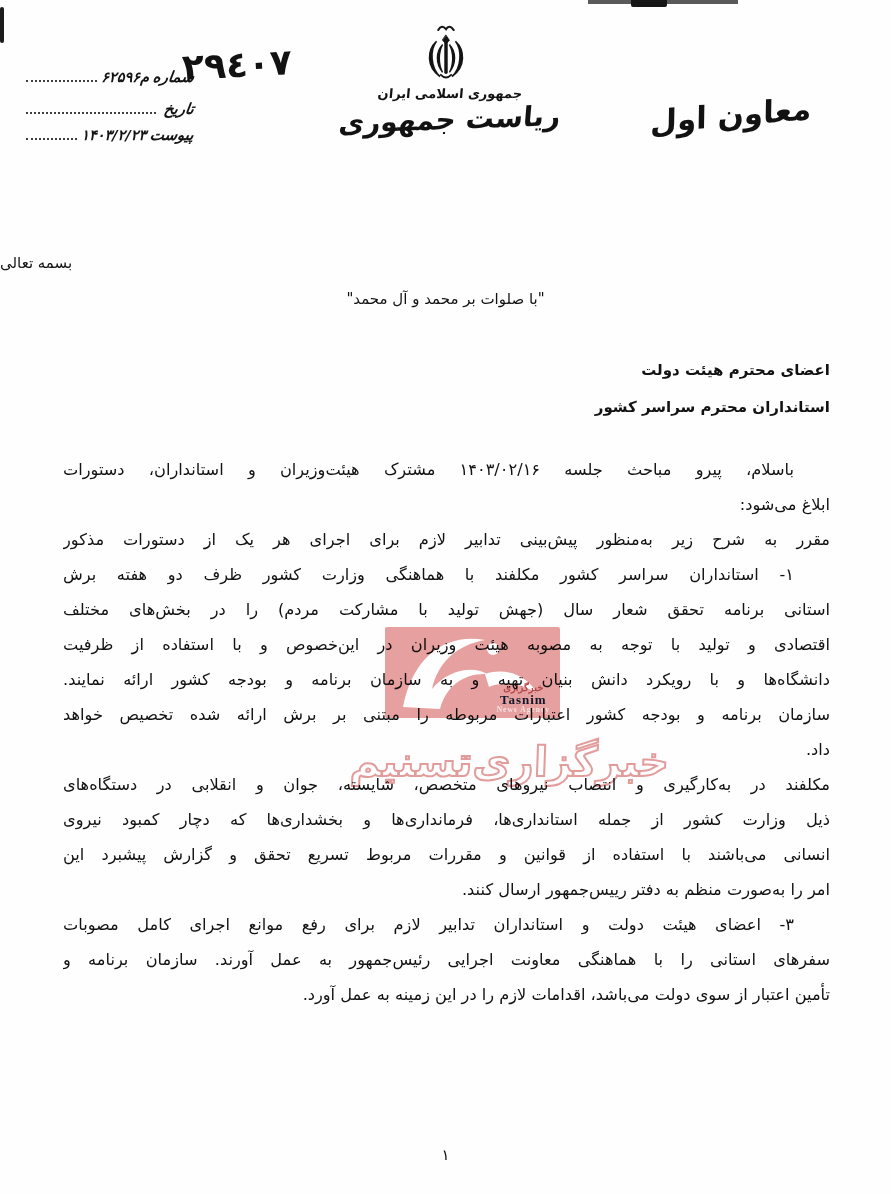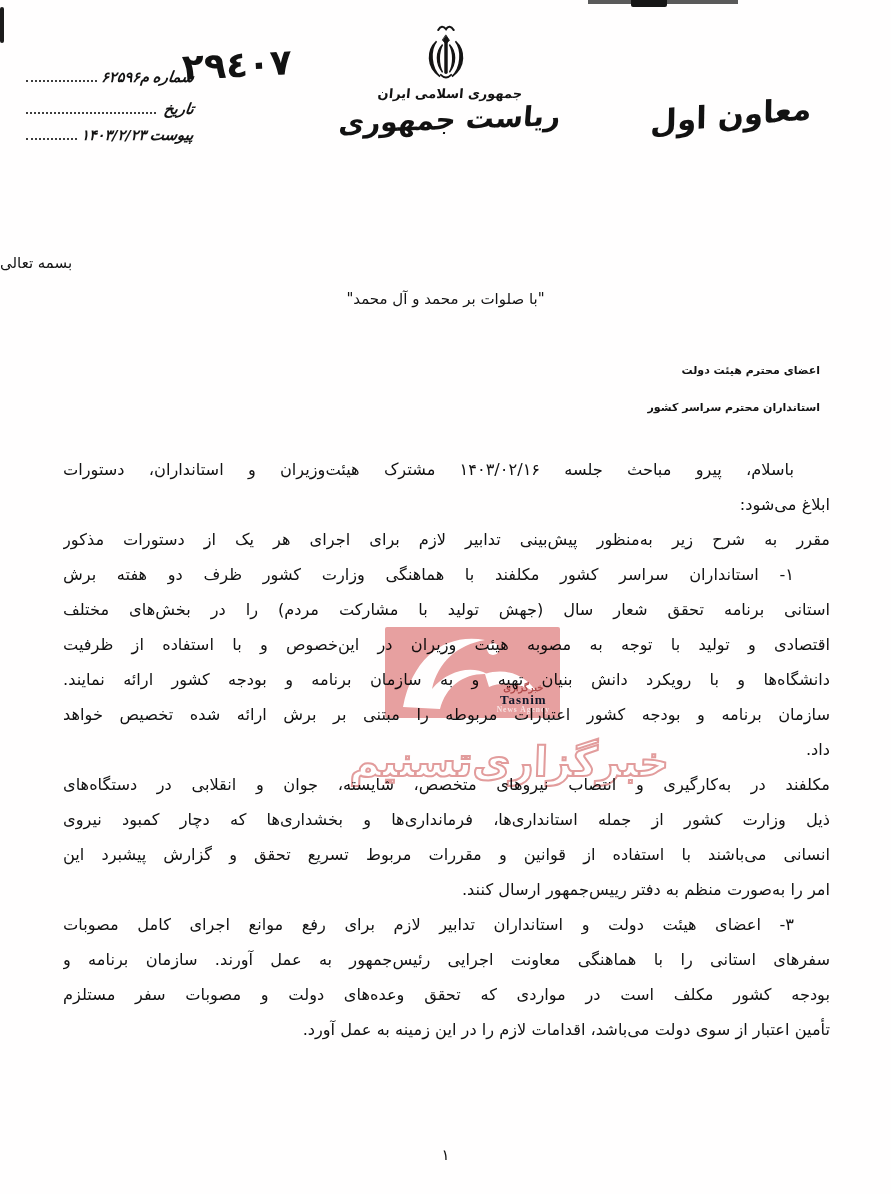--- a/index.html
+++ b/index.html
@@ -41,21 +41,21 @@
     padding:0 4px 1px 4px;white-space:nowrap;
   }
   .stamp-row .dots{flex:1;min-width:10px;border-bottom:2px dotted #3e3e3e;margin-bottom:4px;}
   .row-number{top:68px;}
   .row-date{top:100px;}
   .row-attach{top:126px;}
   
   .besmele{position:absolute;left:0;right:0;top:254px;text-align:left;font-size:15px;}
   .salawat{position:absolute;left:0;right:0;top:290px;text-align:center;font-size:15px;}
   
-  .addressees{position:absolute;right:71px;top:352px;text-align:right;font-weight:bold;font-size:11px;line-height:37px;}
+  .addressees{position:absolute;right:61px;top:352px;text-align:right;font-weight:bold;font-size:15px;line-height:37px;}
   
   .body-text{position:absolute;top:452px;right:61px;left:63px;font-size:16.2px;}
   .para{margin:0;}
   .line{
     height:35px;line-height:35px;overflow:hidden;white-space:nowrap;
     text-align:justify;text-align-last:justify;
   }
   .line.para-start{padding-right:36px;}
   .line.para-end{text-align-last:right;}
   
@@ -155,21 +155,20 @@
       <div class="para">
         <div class="line">مکلفند در به‌کارگیری و انتصاب نیروهای متخصص، شایسته، جوان و انقلابی در دستگاه‌های</div>
         <div class="line">ذیل وزارت کشور از جمله استانداری‌ها، فرمانداری‌ها و بخشداری‌ها که دچار کمبود نیروی</div>
         <div class="line">انسانی می‌باشند با استفاده از قوانین و مقررات مربوط تسریع تحقق و گزارش پیشبرد این</div>
         <div class="line para-end">امر را به‌صورت منظم به دفتر رییس‌جمهور ارسال کنند.</div>
       </div>
 
       <div class="para">
         <div class="line para-start">۳- اعضای هیئت دولت و استانداران تدابیر لازم برای رفع موانع اجرای کامل مصوبات</div>
         <div class="line">سفرهای استانی را با هماهنگی معاونت اجرایی رئیس‌جمهور به عمل آورند. سازمان برنامه و</div>
-        <div class="line">بودجه کشور مکلف است در مواردی که تحقق وعده‌های دولت و مصوبات سفر مستلزم</div>
         <div class="line para-end">تأمین اعتبار از سوی دولت می‌باشد، اقدامات لازم را در این زمینه به عمل آورد.</div>
       </div>
     </div>
 
   <div class="wm-logo">
     <svg viewBox="0 0 175 91" width="175" height="91" aria-hidden="true">
       <g fill="#ffffff">
         <path d="M18 80 C28 28 62 6 100 13 C72 18 53 35 47 62 C62 44 86 38 102 47 C79 46 61 59 55 82 Z"></path>
         <path d="M100 47 C122 40 142 49 152 66 C133 55 116 55 104 60 Z"></path>
         <circle cx="108" cy="22" r="6"></circle>

